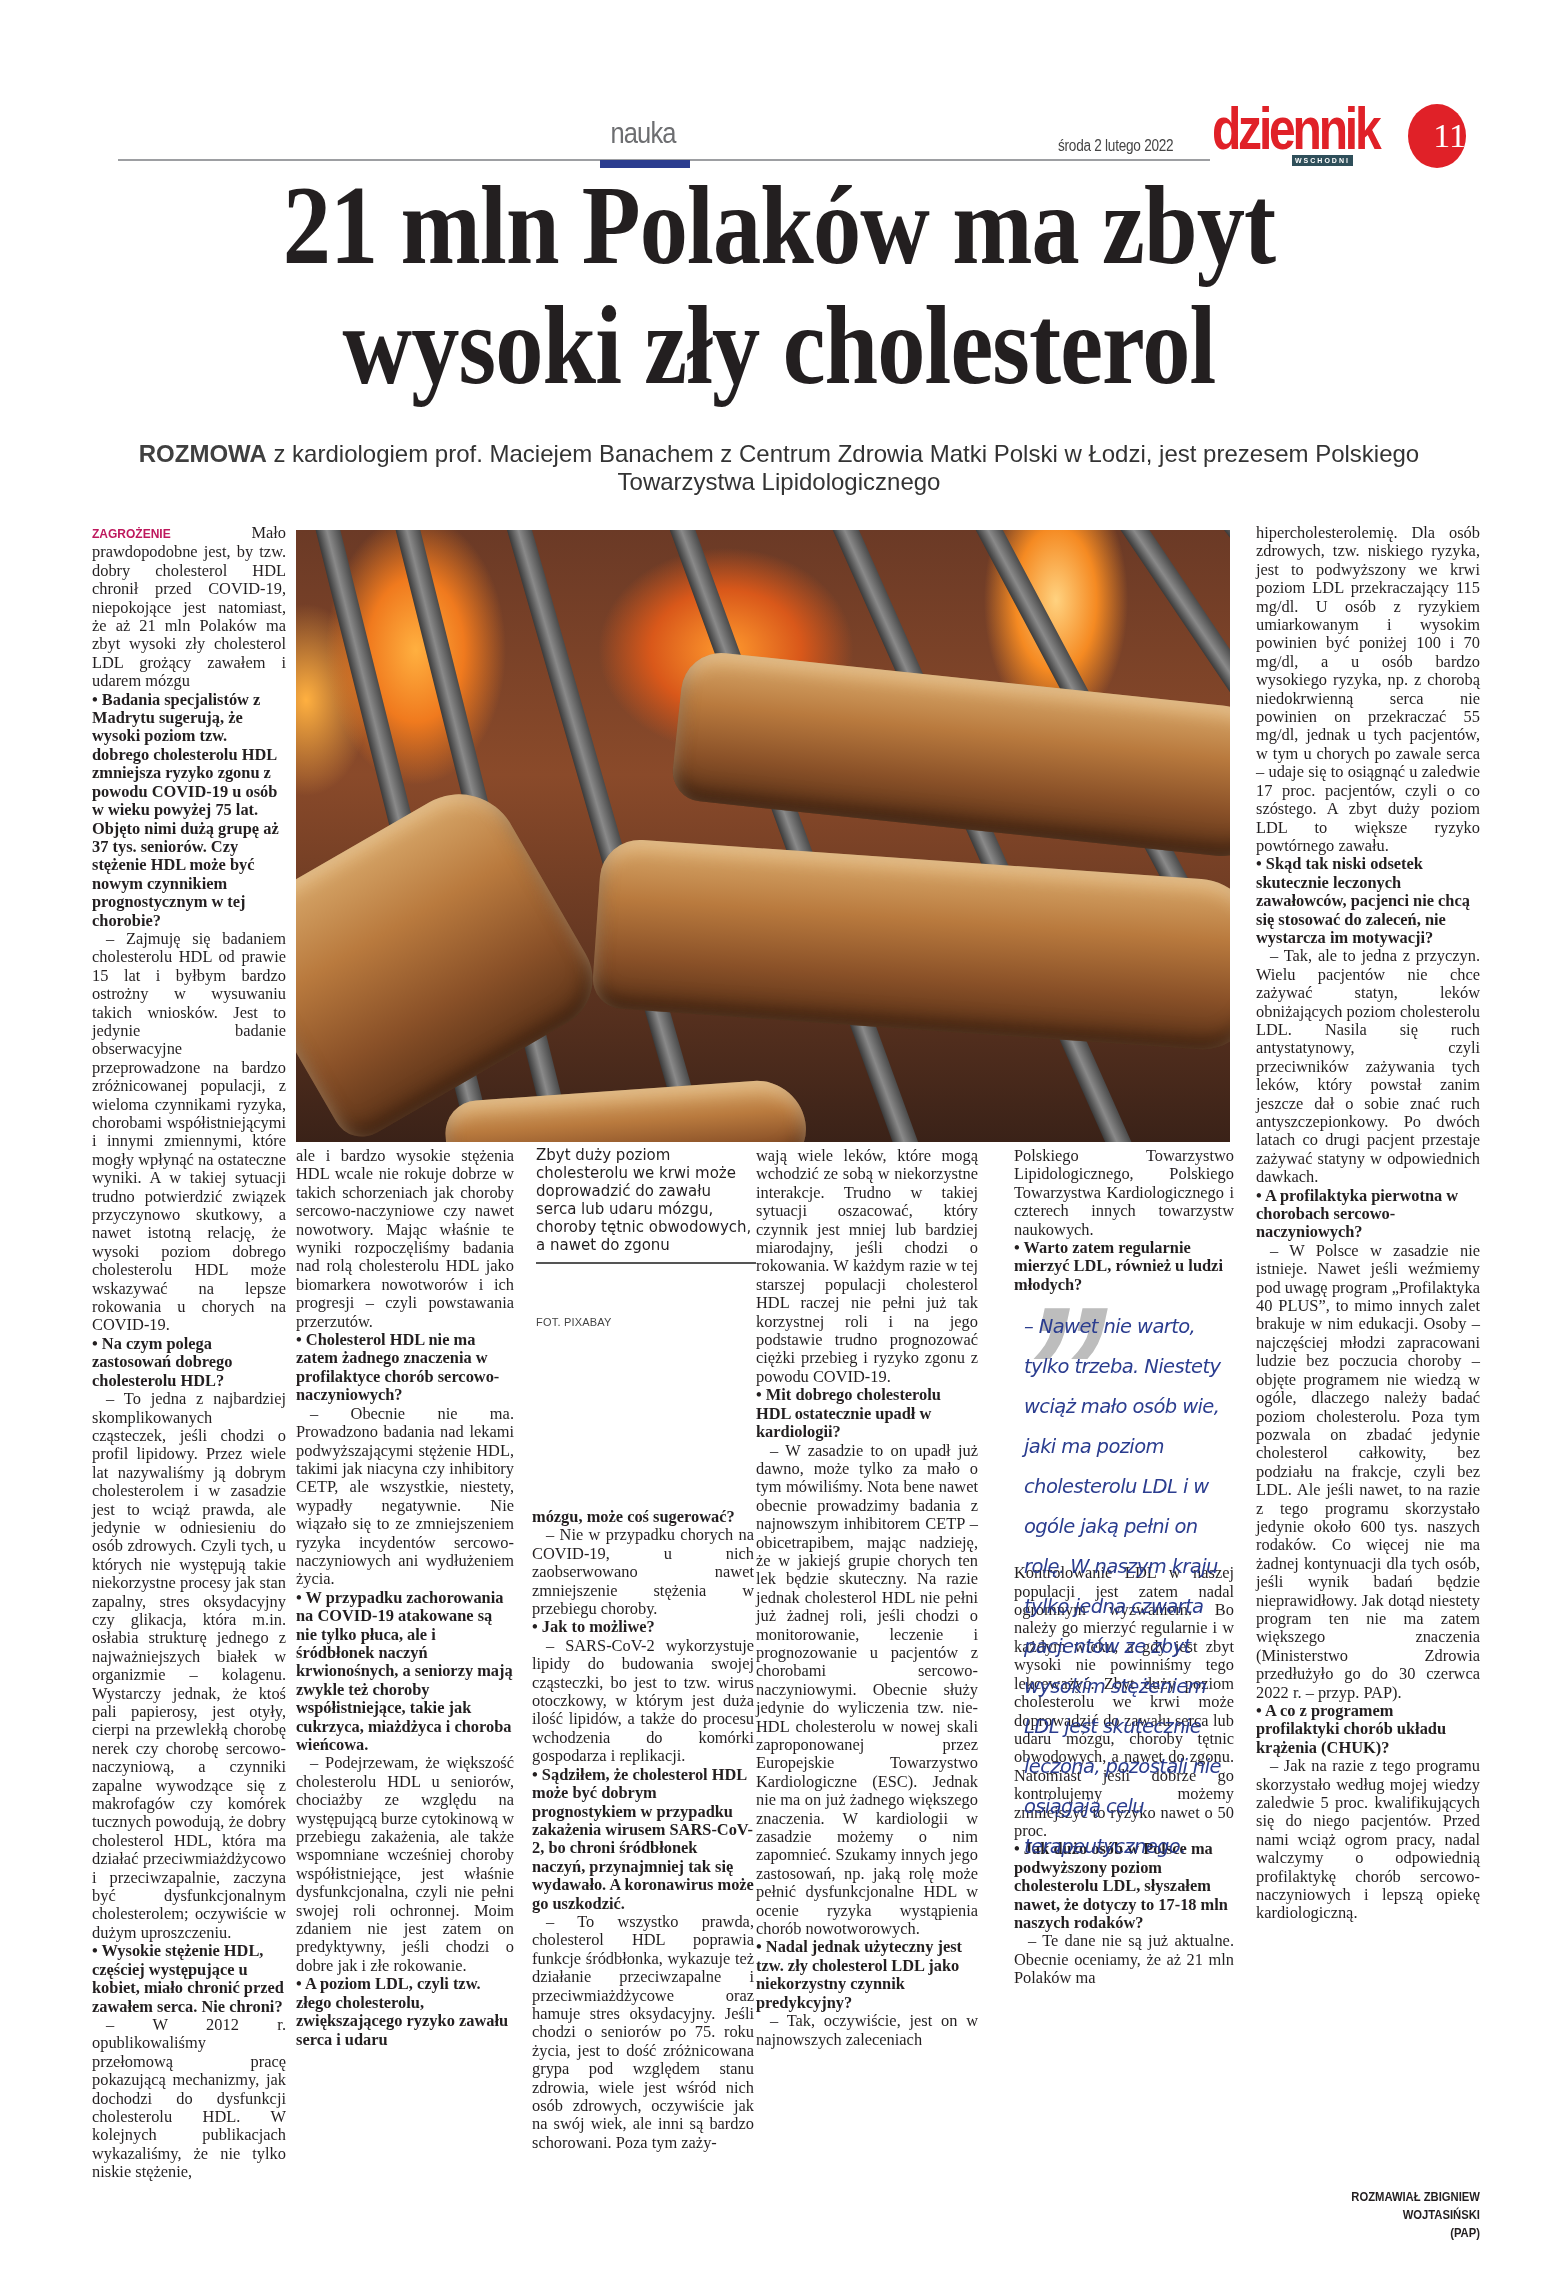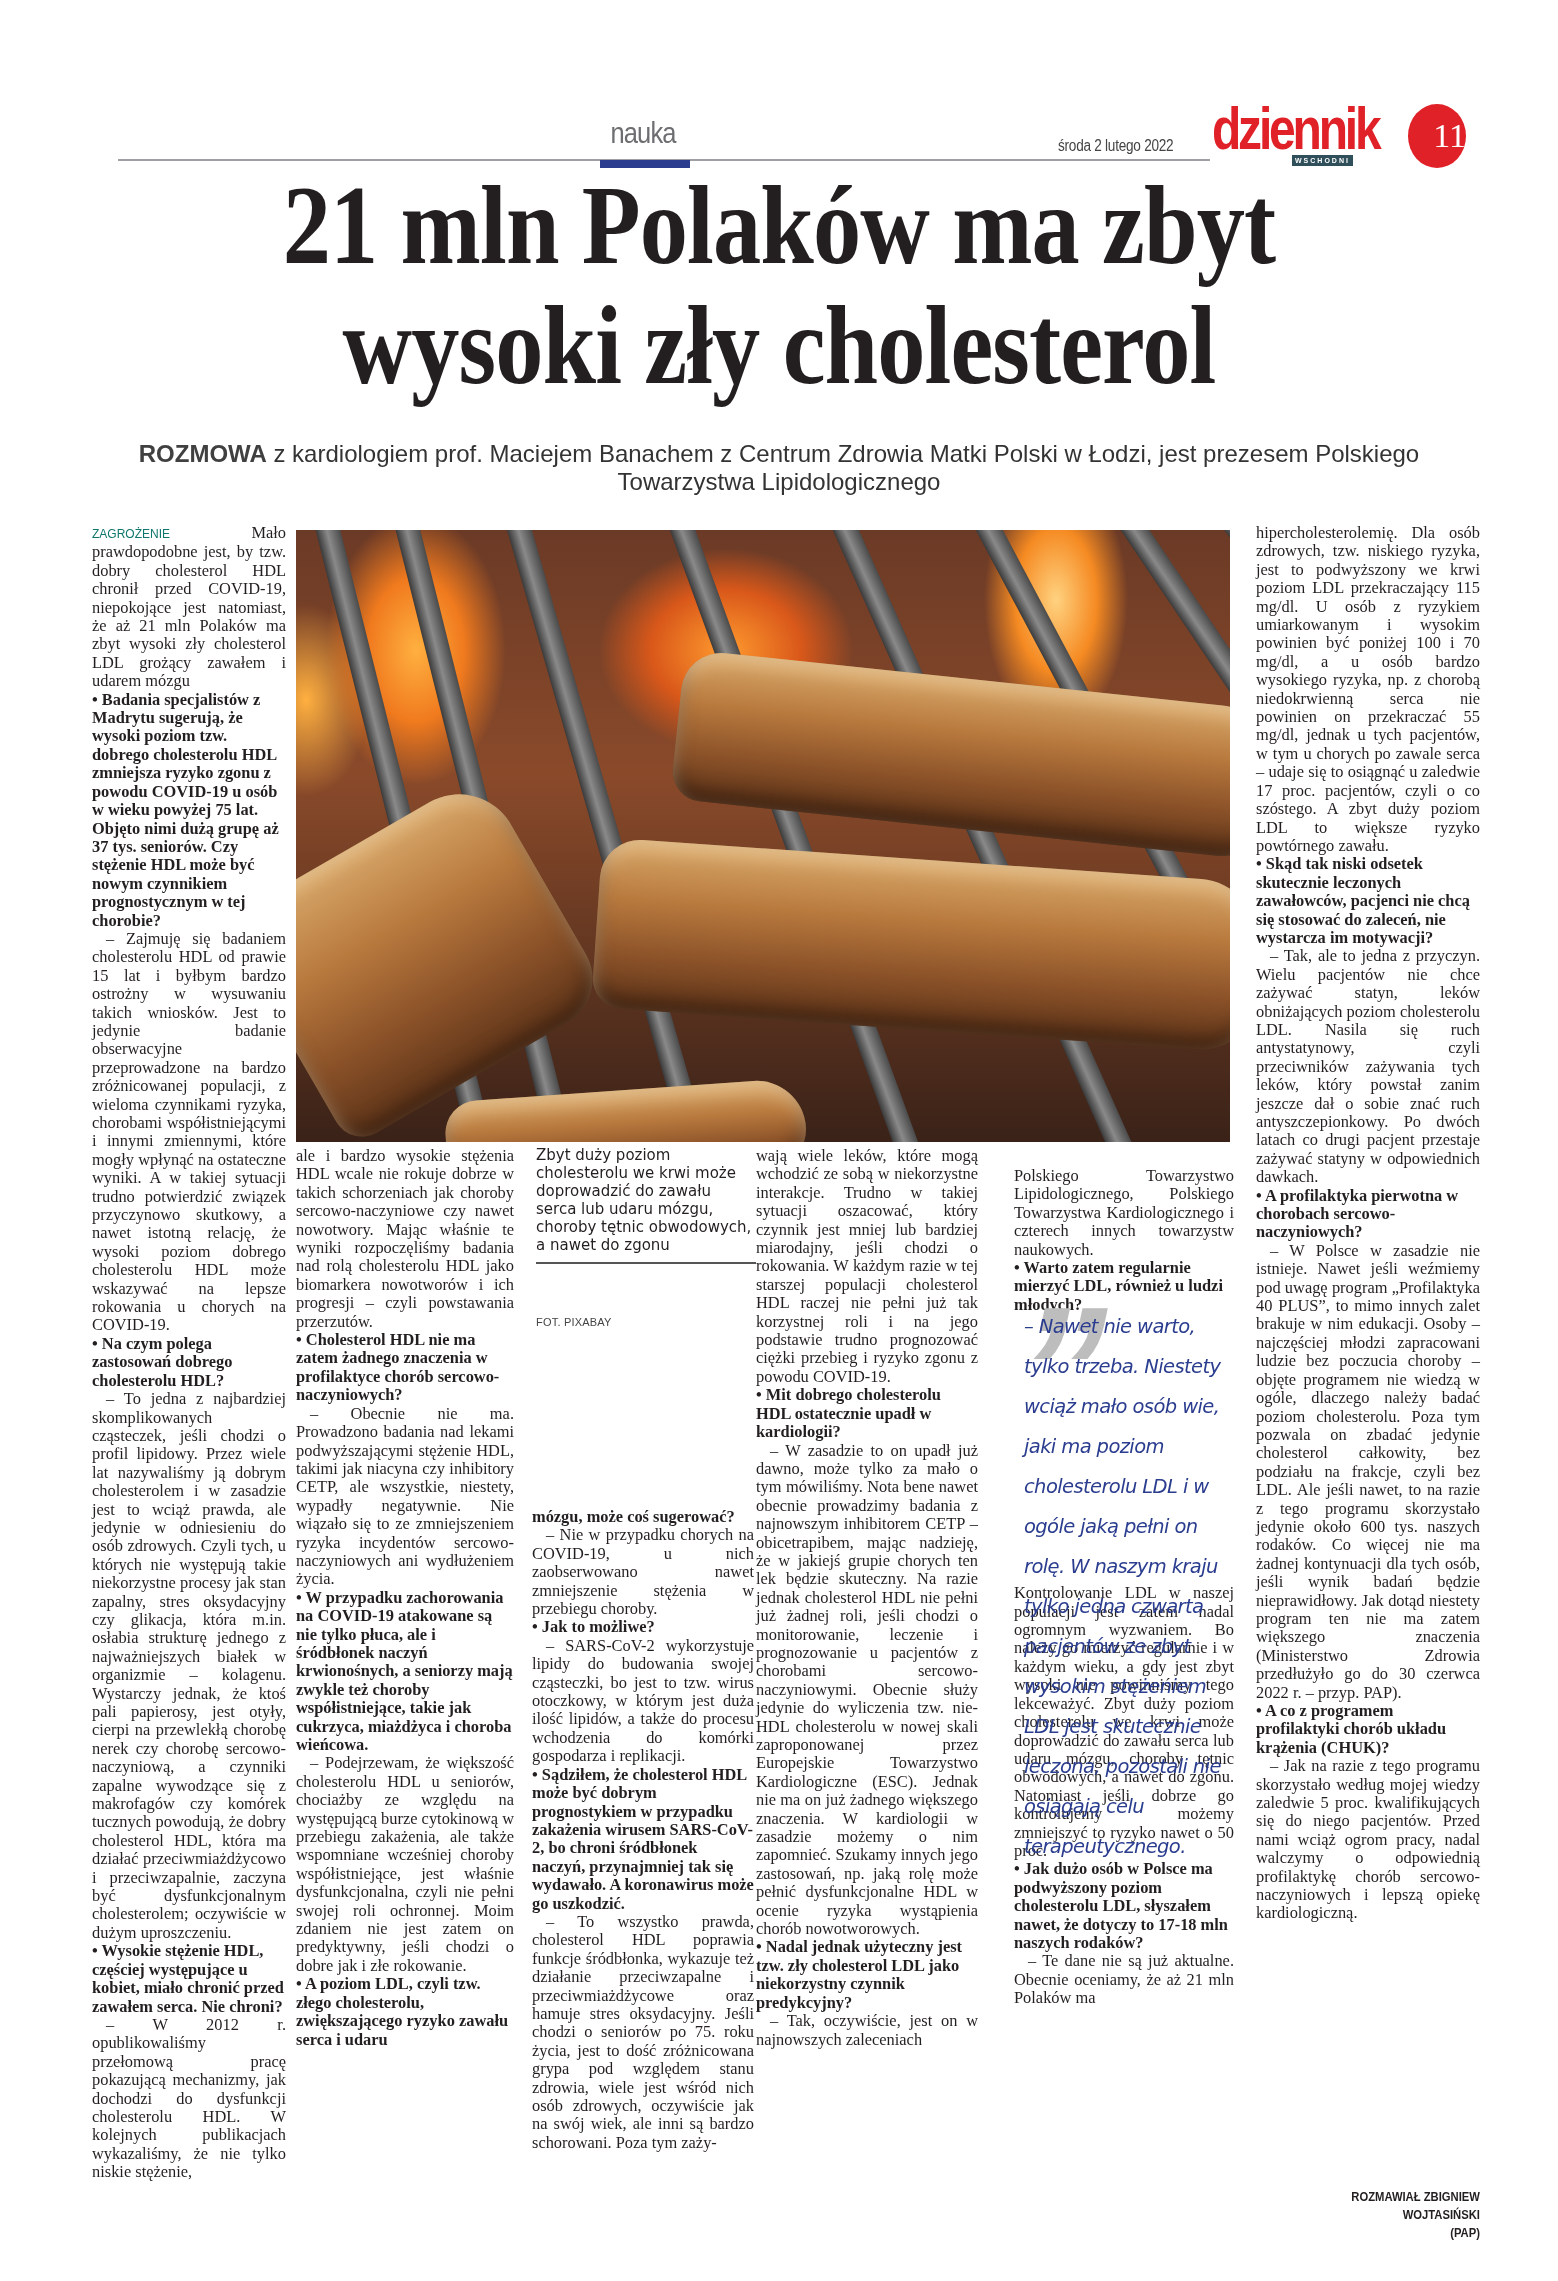--- a/index.html
+++ b/index.html
@@ -18,26 +18,26 @@
   
   #headline{position:absolute;left:60px;top:165px;width:1438px;text-align:center;font-family:"Liberation Serif",serif;font-weight:bold;font-size:112px;line-height:120px;letter-spacing:-1px;color:#231f20;transform:scaleX(.86);transform-origin:center;}
   #subhead{position:absolute;left:80px;top:440px;width:1398px;text-align:center;font-family:"Liberation Sans",sans-serif;font-size:24px;line-height:28px;color:#333;}
   #subhead .kicker{color:#404040;font-weight:bold;}
 
   
   .col{position:absolute;font-family:"Liberation Serif",serif;font-size:16.4px;line-height:18.4px;text-align:justify;color:#231f20;hyphens:manual;}
   .col p{margin:0;}
   .col .q{font-weight:bold;text-align:left;}
   .col .a{text-indent:14px;}
-  .col .lead-kicker{font-family:"Liberation Sans",sans-serif;font-weight:normal;color:#0f766e;font-size:12px;}
+  .col .lead-kicker{font-family:"Liberation Sans",sans-serif;font-weight:bold;color:#be185d;font-size:12px;}
   #col1{left:92px;top:524px;width:194px;}
   #col2{left:296px;top:1147px;width:218px;}
   #col3{left:532px;top:1460px;width:222px;margin-top:48px;}
   #col4{left:756px;top:1147px;width:222px;}
-  #col5{left:1014px;top:1147px;width:220px;margin-top:20px;}
+  #col5{left:1014px;top:1147px;width:220px;}
   #col6{left:1256px;top:524px;width:224px;}
 
   
   #caption{position:absolute;left:536px;top:1146px;width:220px;font-family:"DejaVu Sans",sans-serif;font-size:15px;line-height:18px;color:#231f20;}
   #caption-rule{position:absolute;left:536px;top:1262px;width:220px;height:2px;background:#555;}
   #photo-credit{position:absolute;left:536px;top:1316px;font-family:Liberation Sans, sans-serif;font-size:11px;color:#444;letter-spacing:.2px;}
 
   
   #pullquote{position:absolute;left:1024px;top:1307px;width:210px;font-family:"DejaVu Sans",sans-serif;font-style:italic;font-size:19.5px;line-height:40px;color:#2b3d8f;letter-spacing:-.6px;}
   #quote-mark{position:absolute;left:1018px;top:1280px;font-family:"Liberation Sans",sans-serif;font-weight:bold;font-size:180px;line-height:180px;color:#bdbdbd;transform:skewX(-12deg);z-index:0;}

